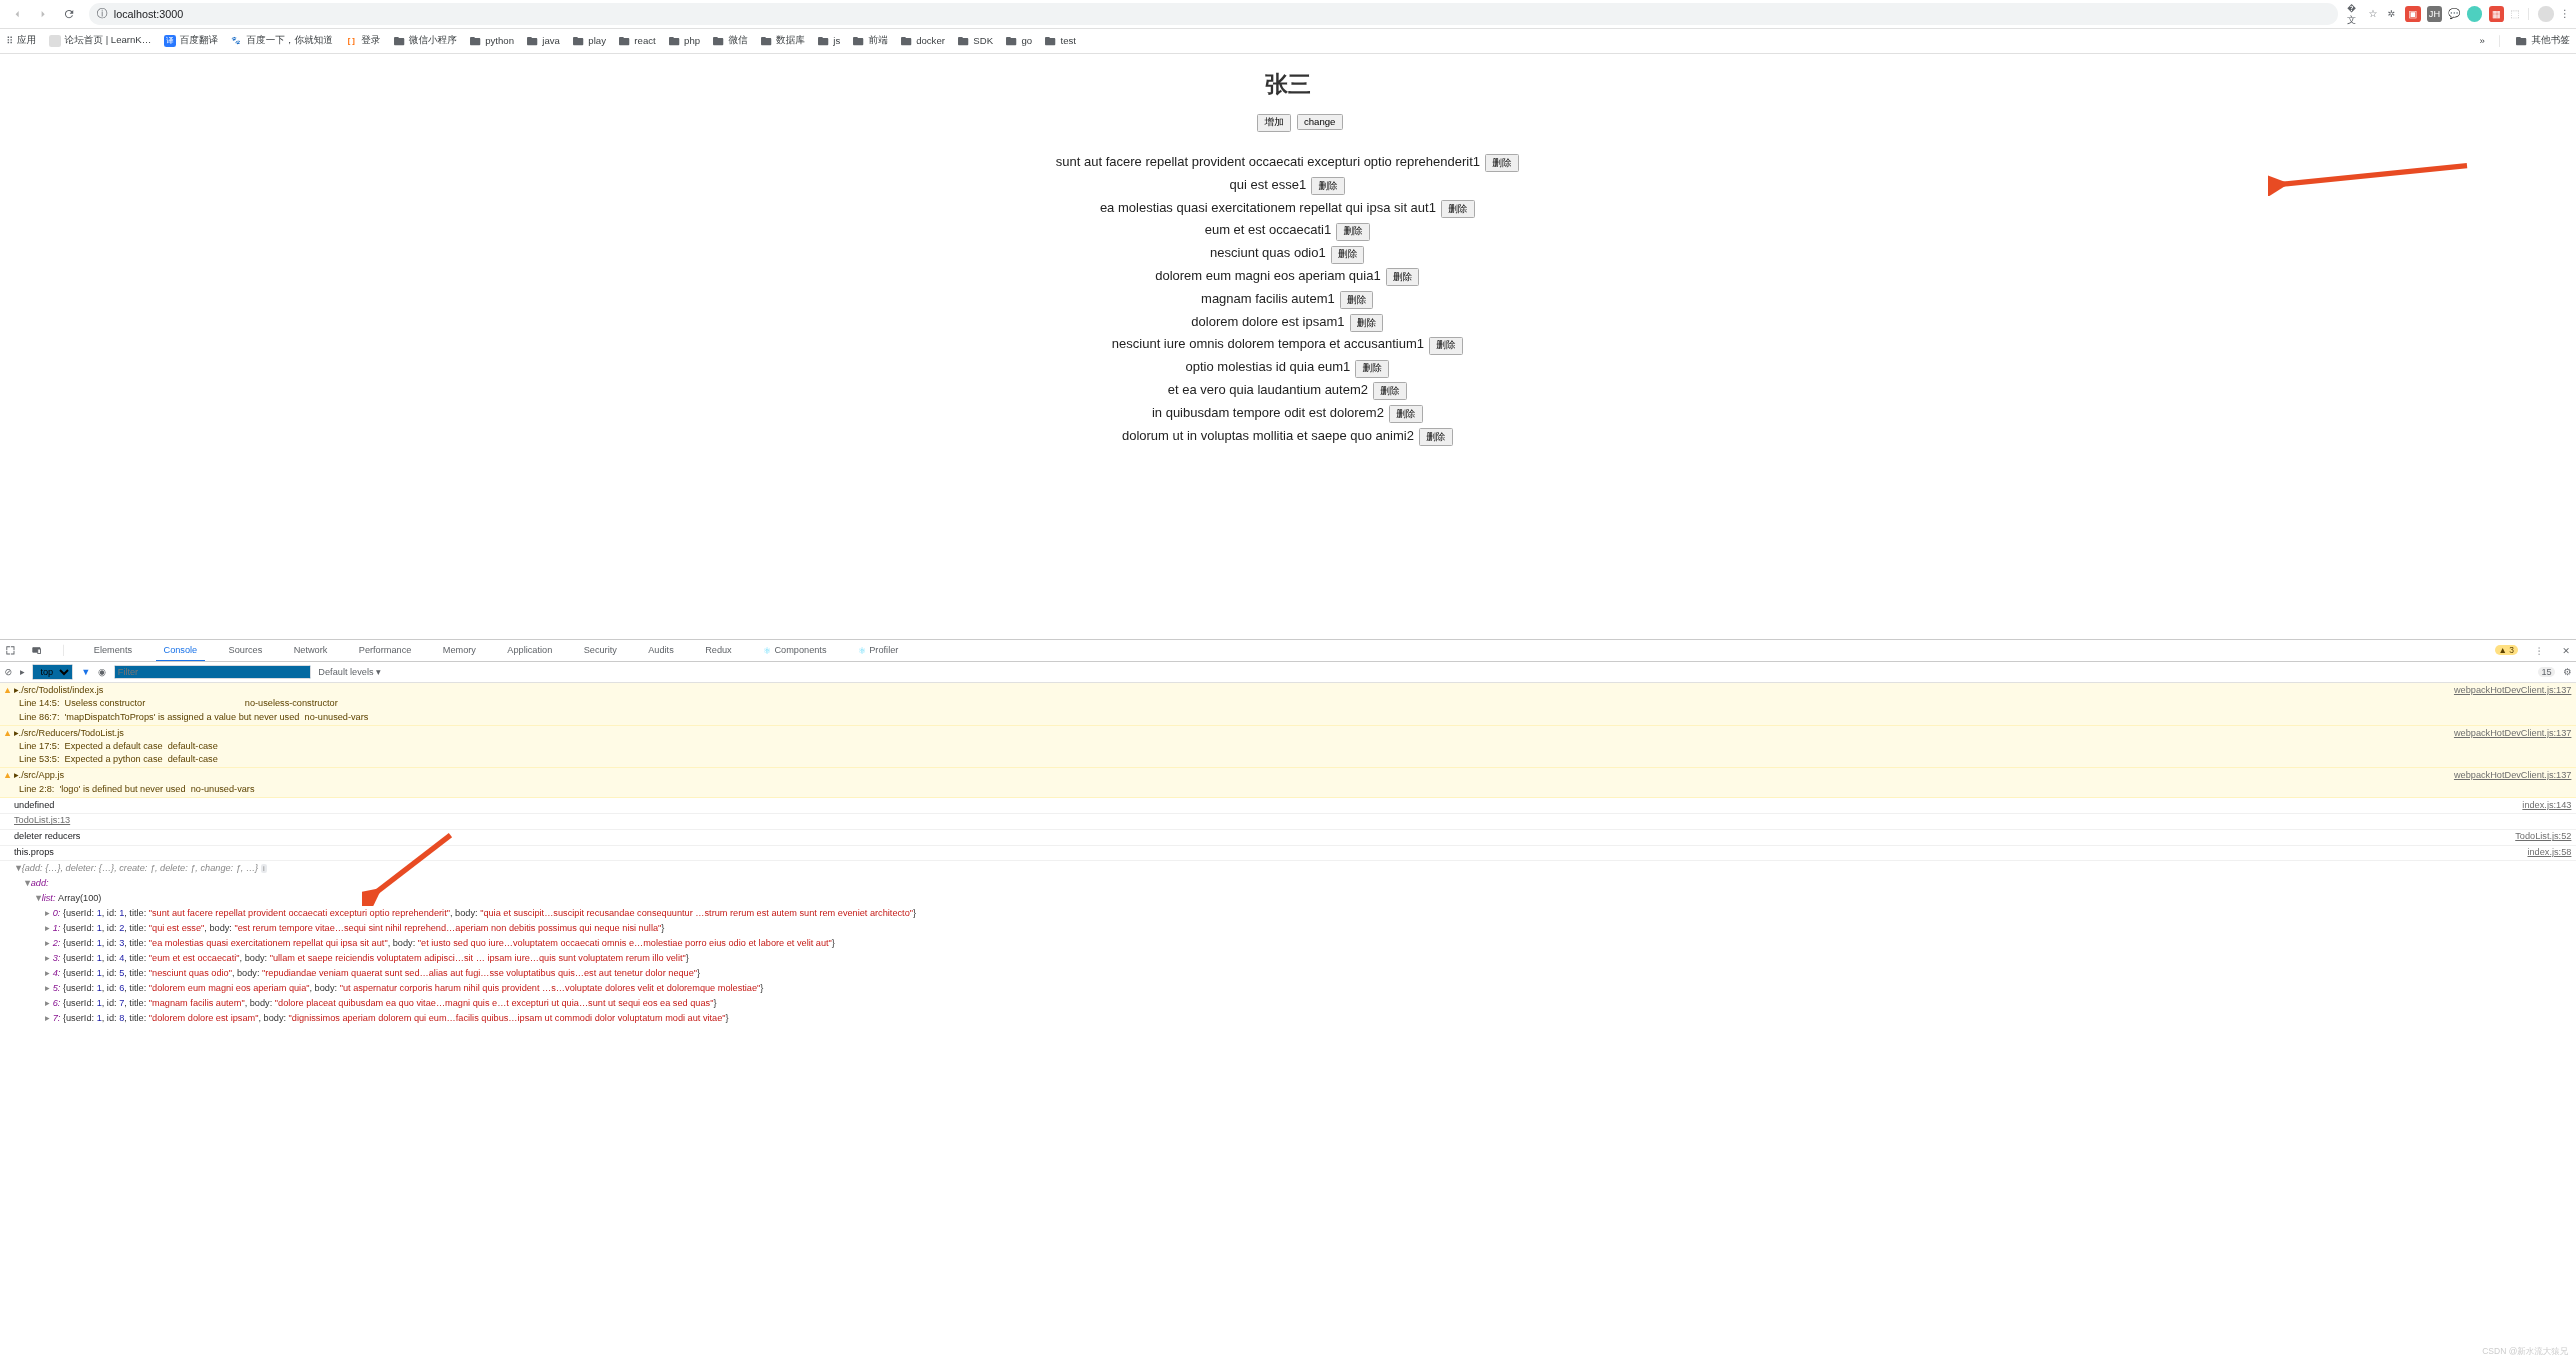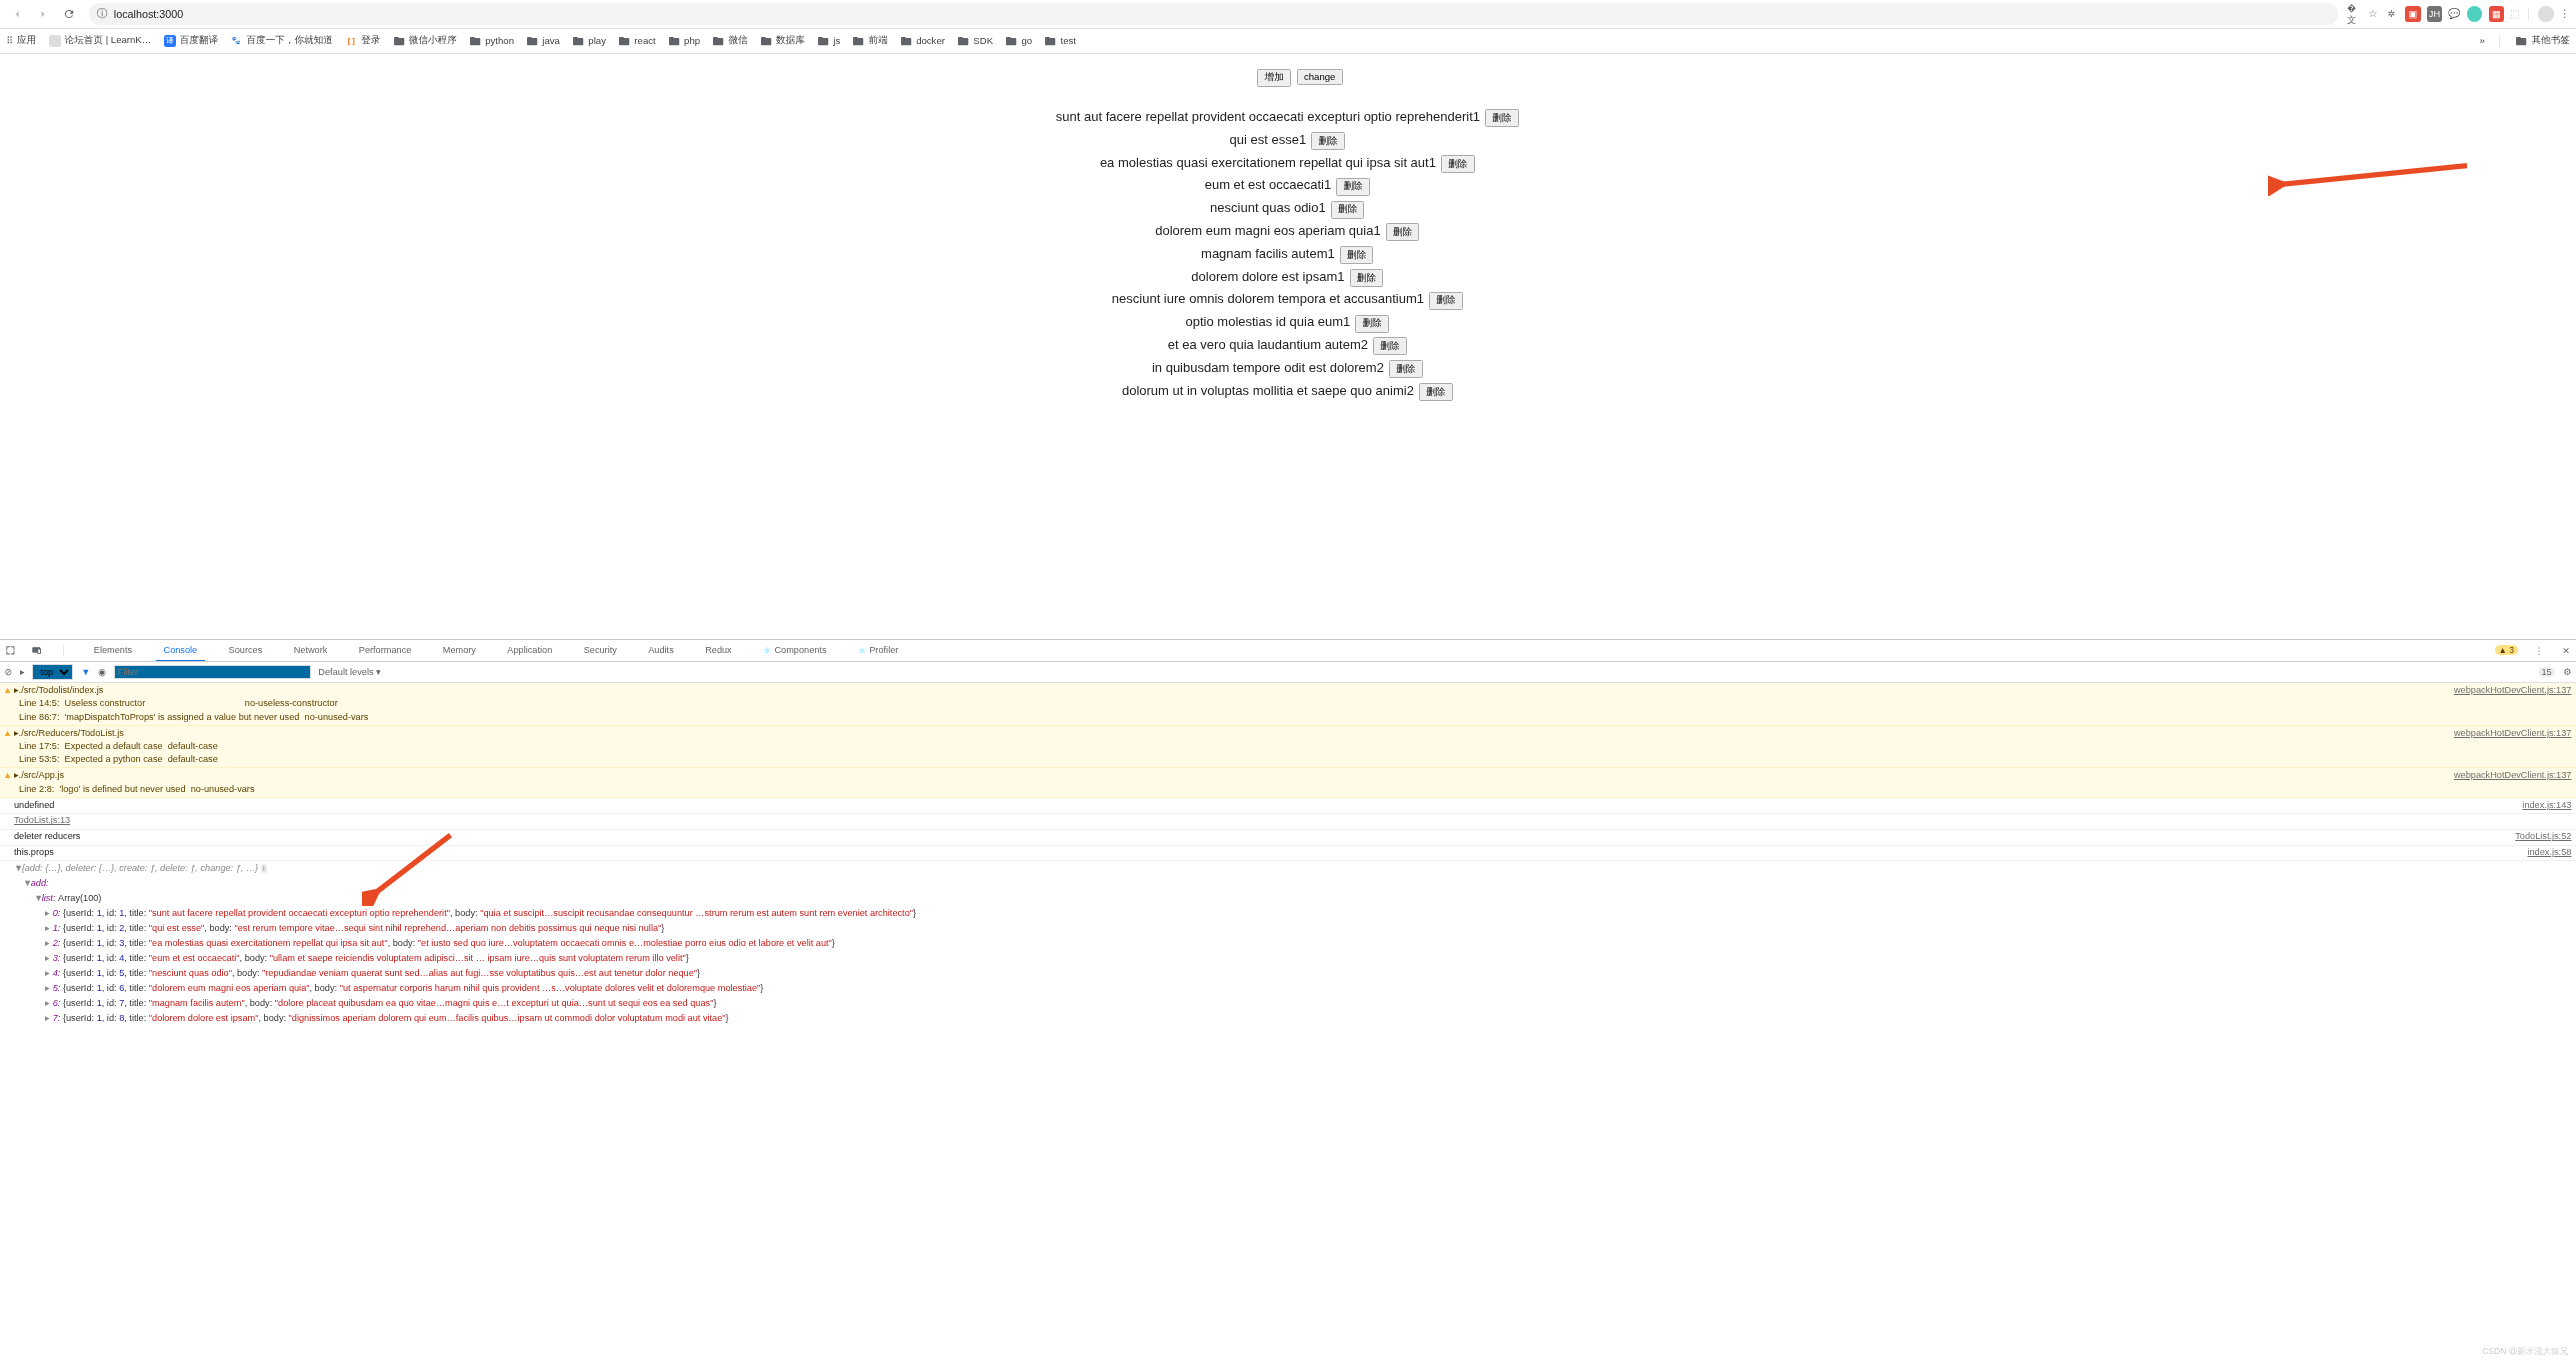--- a/index.html
+++ b/index.html
@@ -188,20 +188,21 @@
   <span style="color:#ddd">│</span>
   <div class="bm">
       <svg class="folder-svg" viewBox="0 0 24 24">
         <path fill="#5f6368" d="M10 4H4c-1.1 0-2 .9-2 2v12c0 1.1.9 2 2 2h16c1.1 0 2-.9 2-2V8c0-1.1-.9-2-2-2h-8l-2-2z"></path>
       </svg>
       <span>其他书签</span>
     </div>
 </div>
 
 <div class="content">
+  <h1>张三</h1>
   <div class="btns">
     <button>增加</button>
     <button>change</button>
   </div>
   <div class="list" id="item-list">
       <div class="row"><span>sunt aut facere repellat provident occaecati excepturi optio reprehenderit1</span> <button class="delbtn">删除</button></div>
       <div class="row"><span>qui est esse1</span> <button class="delbtn">删除</button></div>
       <div class="row"><span>ea molestias quasi exercitationem repellat qui ipsa sit aut1</span> <button class="delbtn">删除</button></div>
       <div class="row"><span>eum et est occaecati1</span> <button class="delbtn">删除</button></div>
       <div class="row"><span>nesciunt quas odio1</span> <button class="delbtn">删除</button></div>

